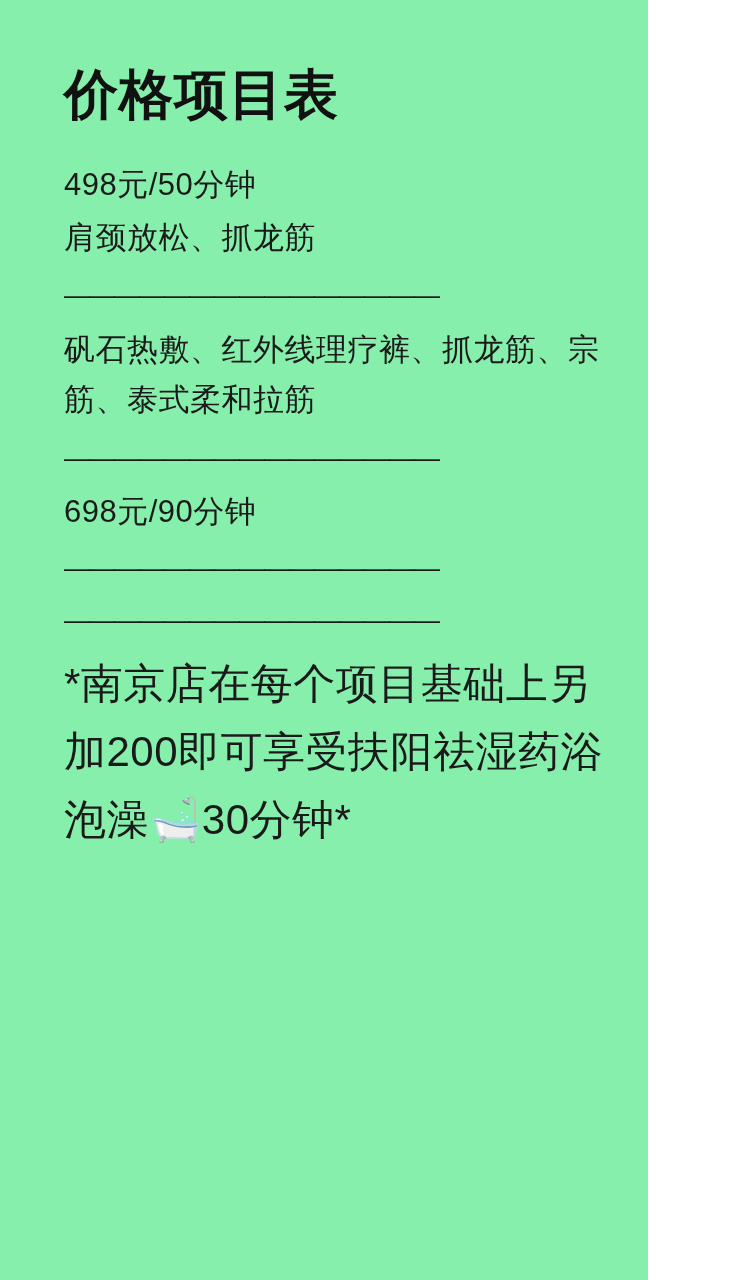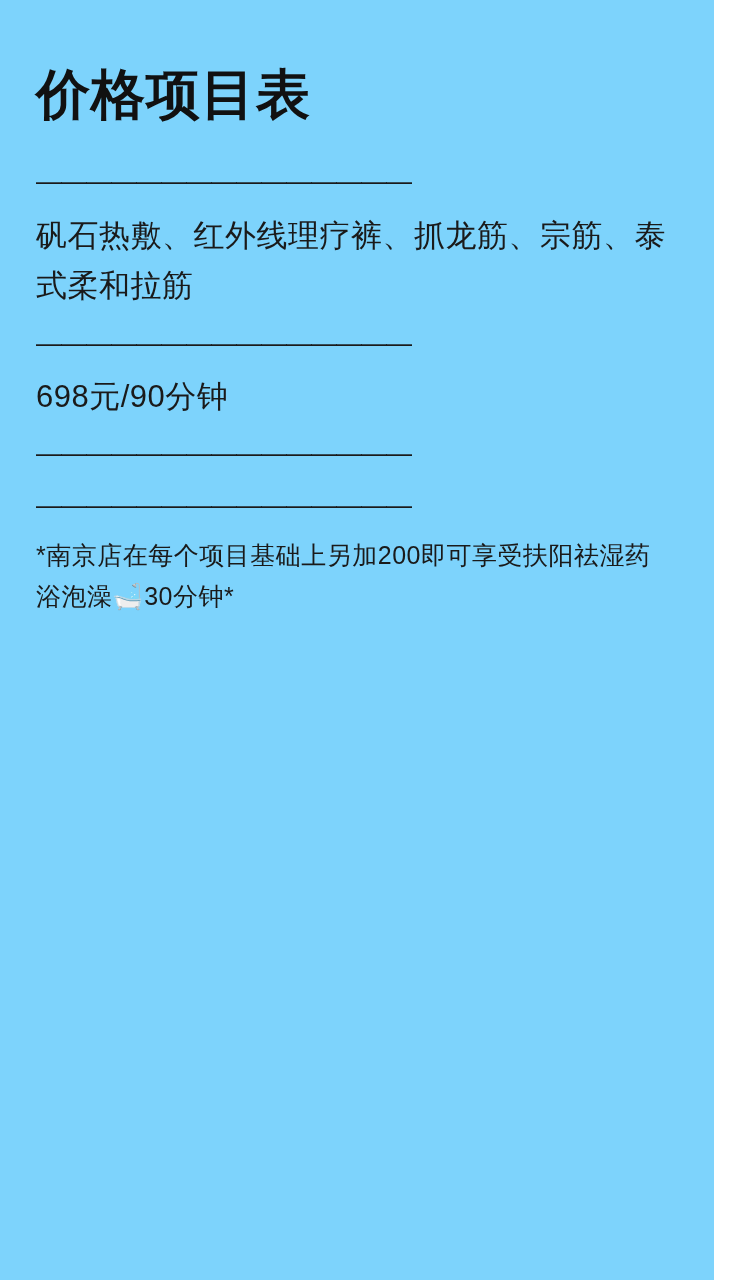--- a/index.html
+++ b/index.html
@@ -8,25 +8,25 @@
     background: #ffffff;
   }
   body {
     width: 738px;
     height: 1280px;
     font-family: "Liberation Sans", "DejaVu Sans", sans-serif;
     color: #1a1a1a;
     overflow: hidden;
   }
   .page {
-    width: 714px;
+    width: 648px;
     height: 1280px;
     box-sizing: border-box;
-    padding: 62px 40px 0 36px;
-    background: #7dd3fc;
+    padding: 62px 40px 0 64px;
+    background: #86efac;
   }
   .title {
     font-size: 54px;
     font-weight: 700;
     letter-spacing: 1px;
     line-height: 1.2;
     margin: 0 0 34px 0;
     color: #111111;
   }
   .item {
@@ -50,37 +50,41 @@
     font-size: 26px;
     line-height: 1.6;
     color: #1a1a1a;
     letter-spacing: -1px;
     white-space: nowrap;
     overflow: hidden;
     margin: 12px 0 10px 0;
     height: 40px;
   }
   .footnote {
-    font-size: 25px;
+    font-size: 42px;
     line-height: 1.62;
     color: #1a1a1a;
     margin: 6px 0 0 0;
     letter-spacing: 0.5px;
   }
   .emoji {
     font-family: "DejaVu Sans", sans-serif;
   }
 </style>
 </head>
 <body>
 
 <div class="page">
 
   <h1 class="title">价格项目表</h1>
 
+  <div class="item">
+    <p class="price-line">498元/50分钟</p>
+    <p class="desc-line">肩颈放松、抓龙筋</p>
+  </div>
 
   <div class="divider">———————————————</div>
 
   <div class="item">
     <p class="desc-line">矾石热敷、红外线理疗裤、抓龙筋、宗筋、泰式柔和拉筋</p>
   </div>
 
   <div class="divider">———————————————</div>
 
   <div class="item">

